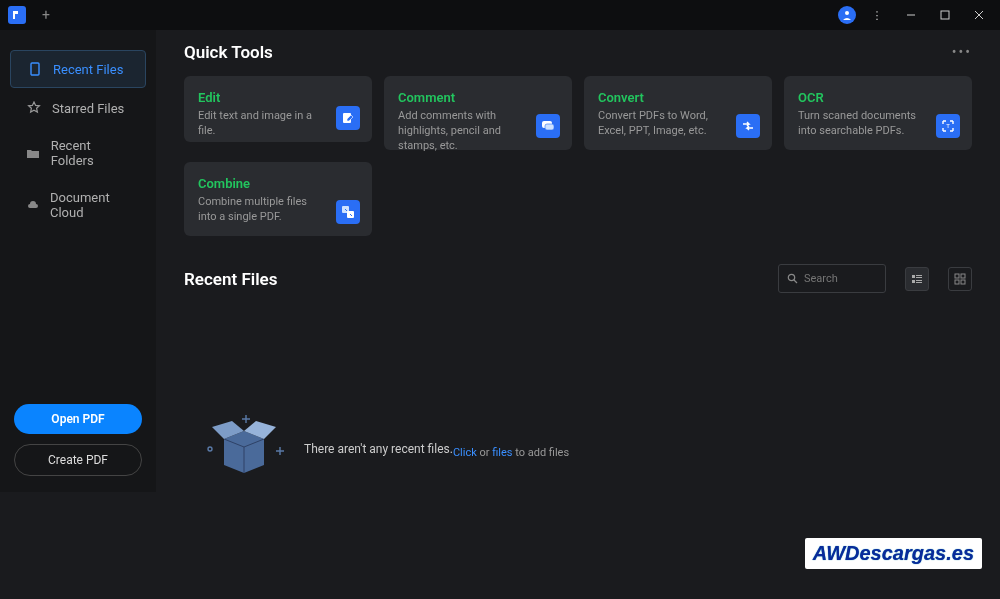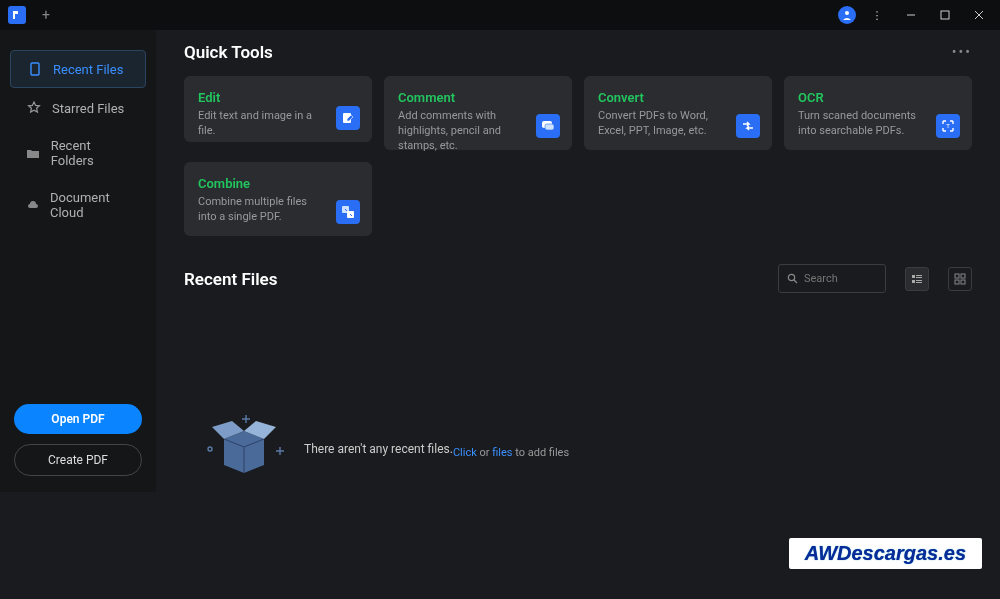--- a/index.html
+++ b/index.html
@@ -42,21 +42,21 @@
 .search-box input { background: transparent; border: none; outline: none; color: #888; font-size: 11px; width: 70px; }
 .view-btn { width: 24px; height: 24px; border: 1px solid #3a3c40; border-radius: 3px; display: flex; align-items: center; justify-content: center; cursor: pointer; }
 .view-btn.active { background: #2a2c30; }
 
 .empty-state { display: flex; flex-direction: row; align-items: center; margin-top: 110px; }
 .box-illust { margin-bottom: 18px; position: relative; width: 120px; height: 80px;}
 .empty-text { font-size: 12px; color: #ccc; margin-bottom: 6px; }
 .empty-sub { font-size: 11px; color: #999; }
 .empty-sub .lnk { color: #3a8fff; }
 
-.watermark { position: absolute; right: 18px; bottom: 30px; background: #fff; padding: 4px 16px; border-radius: 2px; }
+.watermark { position: absolute; right: 18px; bottom: 30px; background: #fff; padding: 4px 8px; border-radius: 2px; }
 .watermark span { font-weight: 900; font-size: 20px; font-style: italic; color: #0a2a9a; text-shadow: 0 0 1px #08a; font-family: Arial, sans-serif; }
 </style>
 </head>
 <body>
 
 <div class="titlebar">
   <div class="titlebar-left">
     <div class="app-logo">
       <svg width="12" height="12" viewBox="0 0 12 12">
           <path d="M2 2 h5 v3 h-3 v5 h-2 z" fill="#fff"></path>

